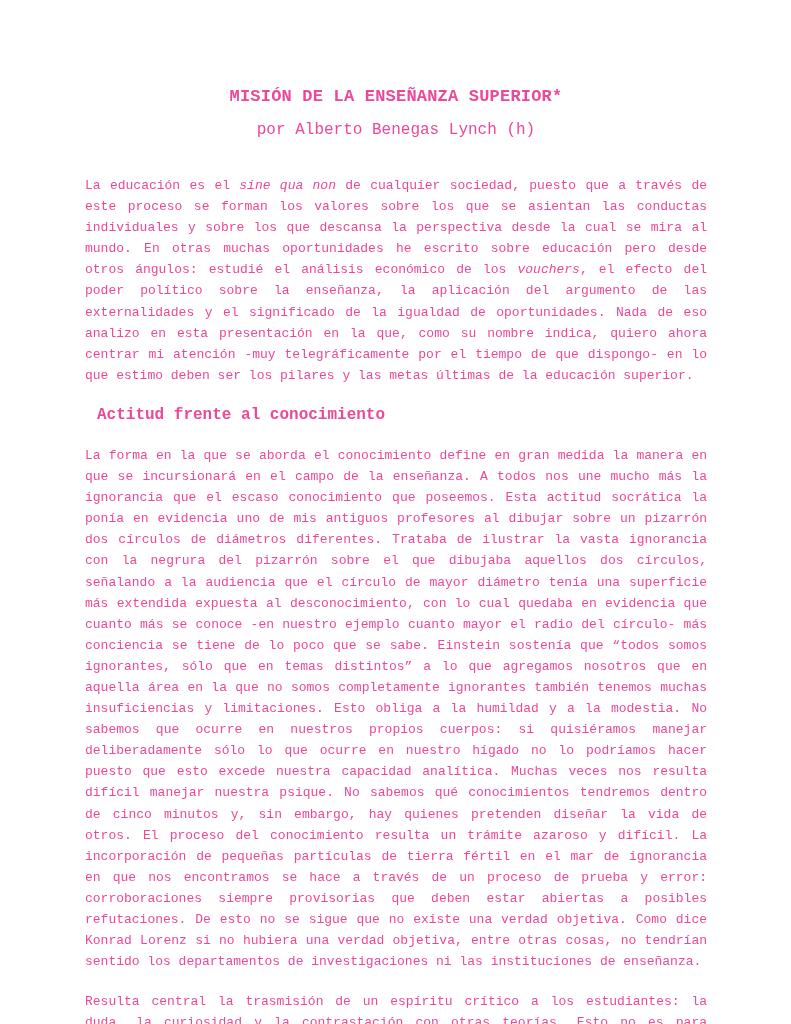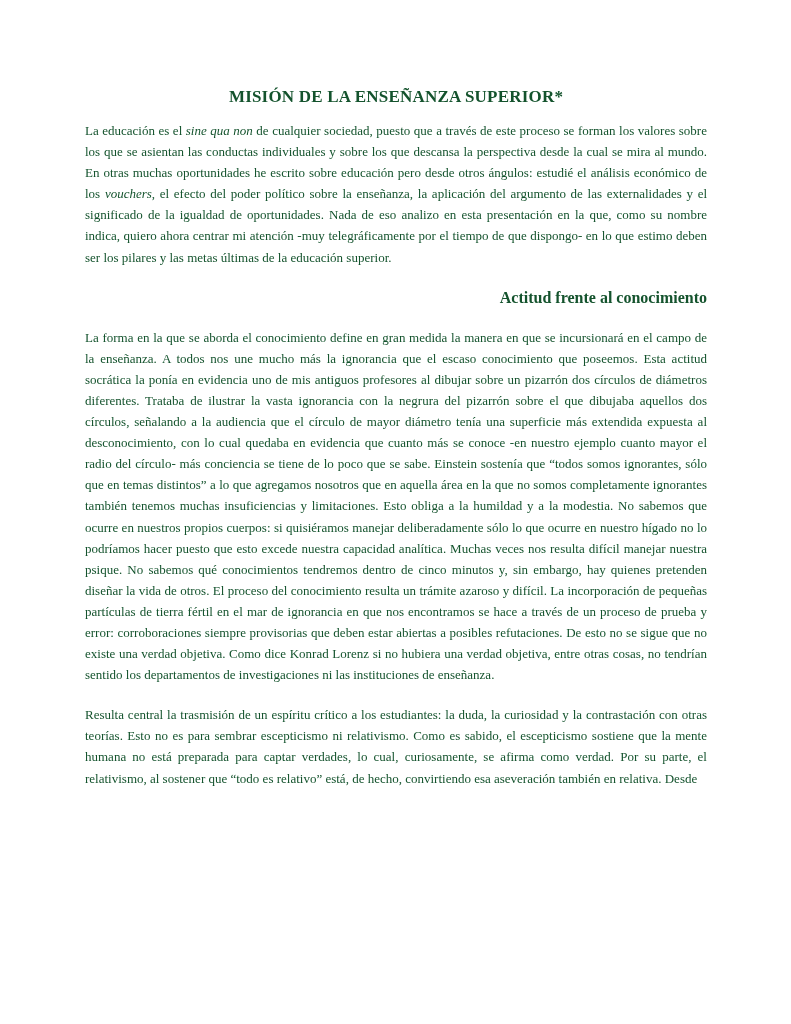--- a/index.html
+++ b/index.html
@@ -8,22 +8,22 @@
     background: #ffffff;
   }
   .page {
     position: relative;
     width: 791px;
     height: 1024px;
     margin: 0 auto;
     background: #ffffff;
     box-sizing: border-box;
     padding: 86px 84px 30px 85px;
-    font-family: Liberation Serif, serif;
-    color: #14532d;
+    font-family: Liberation Mono, monospace;
+    color: #ec4899;
     overflow: hidden;
   }
   .doc-title {
     font-size: 17px;
     line-height: 22px;
     font-weight: 700;
     text-align: center;
     margin: 0 0 12px 0;
     letter-spacing: 0.2px;
   }
@@ -37,31 +37,32 @@
   .doc-content p.paragraph {
     font-size: 13px;
     line-height: 21.1px;
     text-align: justify;
     margin: 0 0 19px 0;
   }
   .doc-content h2.section-heading {
     font-size: 16px;
     line-height: 21px;
     font-weight: 700;
-    text-align: right;
+    text-align: left;
     margin: 0 0 19px 12px;
   }
   .doc-content em {
     font-style: italic;
   }
 </style>
 </head>
 <body>
 
 <div class="page">
   <h1 class="doc-title">MISIÓN DE LA ENSEÑANZA SUPERIOR*</h1>
+  <div class="doc-byline">por Alberto Benegas Lynch (h)</div>
   <div class="doc-content">
       <p class="paragraph"><span>La educación es el </span><em>sine qua non</em><span> de cualquier sociedad, puesto que a través de este proceso se forman los valores sobre los que se asientan las conductas individuales y sobre los que descansa la perspectiva desde la cual se mira al mundo. En otras muchas oportunidades he escrito sobre educación pero desde otros ángulos: estudié el análisis económico de los </span><em>vouchers</em><span>, el efecto del poder político sobre la enseñanza, la aplicación del argumento de las externalidades y el significado de la igualdad de oportunidades. Nada de eso analizo en esta presentación en la que, como su nombre indica, quiero ahora centrar mi atención -muy telegráficamente por el tiempo de que dispongo- en lo que estimo deben ser los pilares y las metas últimas de la educación superior.</span></p>
       <h2 class="section-heading">Actitud frente al conocimiento</h2>
       <p class="paragraph"><span>La forma en la que se aborda el conocimiento define en gran medida la manera en que se incursionará en el campo de la enseñanza. A todos nos une mucho más la ignorancia que el escaso conocimiento que poseemos. Esta actitud socrática la ponía en evidencia uno de mis antiguos profesores al dibujar sobre un pizarrón dos círculos de diámetros diferentes. Trataba de ilustrar la vasta ignorancia con la negrura del pizarrón sobre el que dibujaba aquellos dos círculos, señalando a la audiencia que el círculo de mayor diámetro tenía una superficie más extendida expuesta al desconocimiento, con lo cual quedaba en evidencia que cuanto más se conoce -en nuestro ejemplo cuanto mayor el radio del círculo- más conciencia se tiene de lo poco que se sabe. Einstein sostenía que “todos somos ignorantes, sólo que en temas distintos” a lo que agregamos nosotros que en aquella área en la que no somos completamente ignorantes también tenemos muchas insuficiencias y limitaciones. Esto obliga a la humildad y a la modestia. No sabemos que ocurre en nuestros propios cuerpos: si quisiéramos manejar deliberadamente sólo lo que ocurre en nuestro hígado no lo podríamos hacer puesto que esto excede nuestra capacidad analítica. Muchas veces nos resulta difícil manejar nuestra psique. No sabemos qué conocimientos tendremos dentro de cinco minutos y, sin embargo, hay quienes pretenden diseñar la vida de otros. El proceso del conocimiento resulta un trámite azaroso y difícil. La incorporación de pequeñas partículas de tierra fértil en el mar de ignorancia en que nos encontramos se hace a través de un proceso de prueba y error: corroboraciones siempre provisorias que deben estar abiertas a posibles refutaciones. De esto no se sigue que no existe una verdad objetiva. Como dice Konrad Lorenz si no hubiera una verdad objetiva, entre otras cosas, no tendrían sentido los departamentos de investigaciones ni las instituciones de enseñanza.</span></p>
       <p class="paragraph"><span>Resulta central la trasmisión de un espíritu crítico a los estudiantes: la duda, la curiosidad y la contrastación con otras teorías. Esto no es para sembrar escepticismo ni relativismo. Como es sabido, el escepticismo sostiene que la mente humana no está preparada para captar verdades, lo cual, curiosamente, se afirma como verdad. Por su parte, el relativismo, al sostener que “todo es relativo” está, de hecho, convirtiendo esa aseveración también en relativa. Desde</span></p>
     </div>
 </div>
 
 </body></html>

